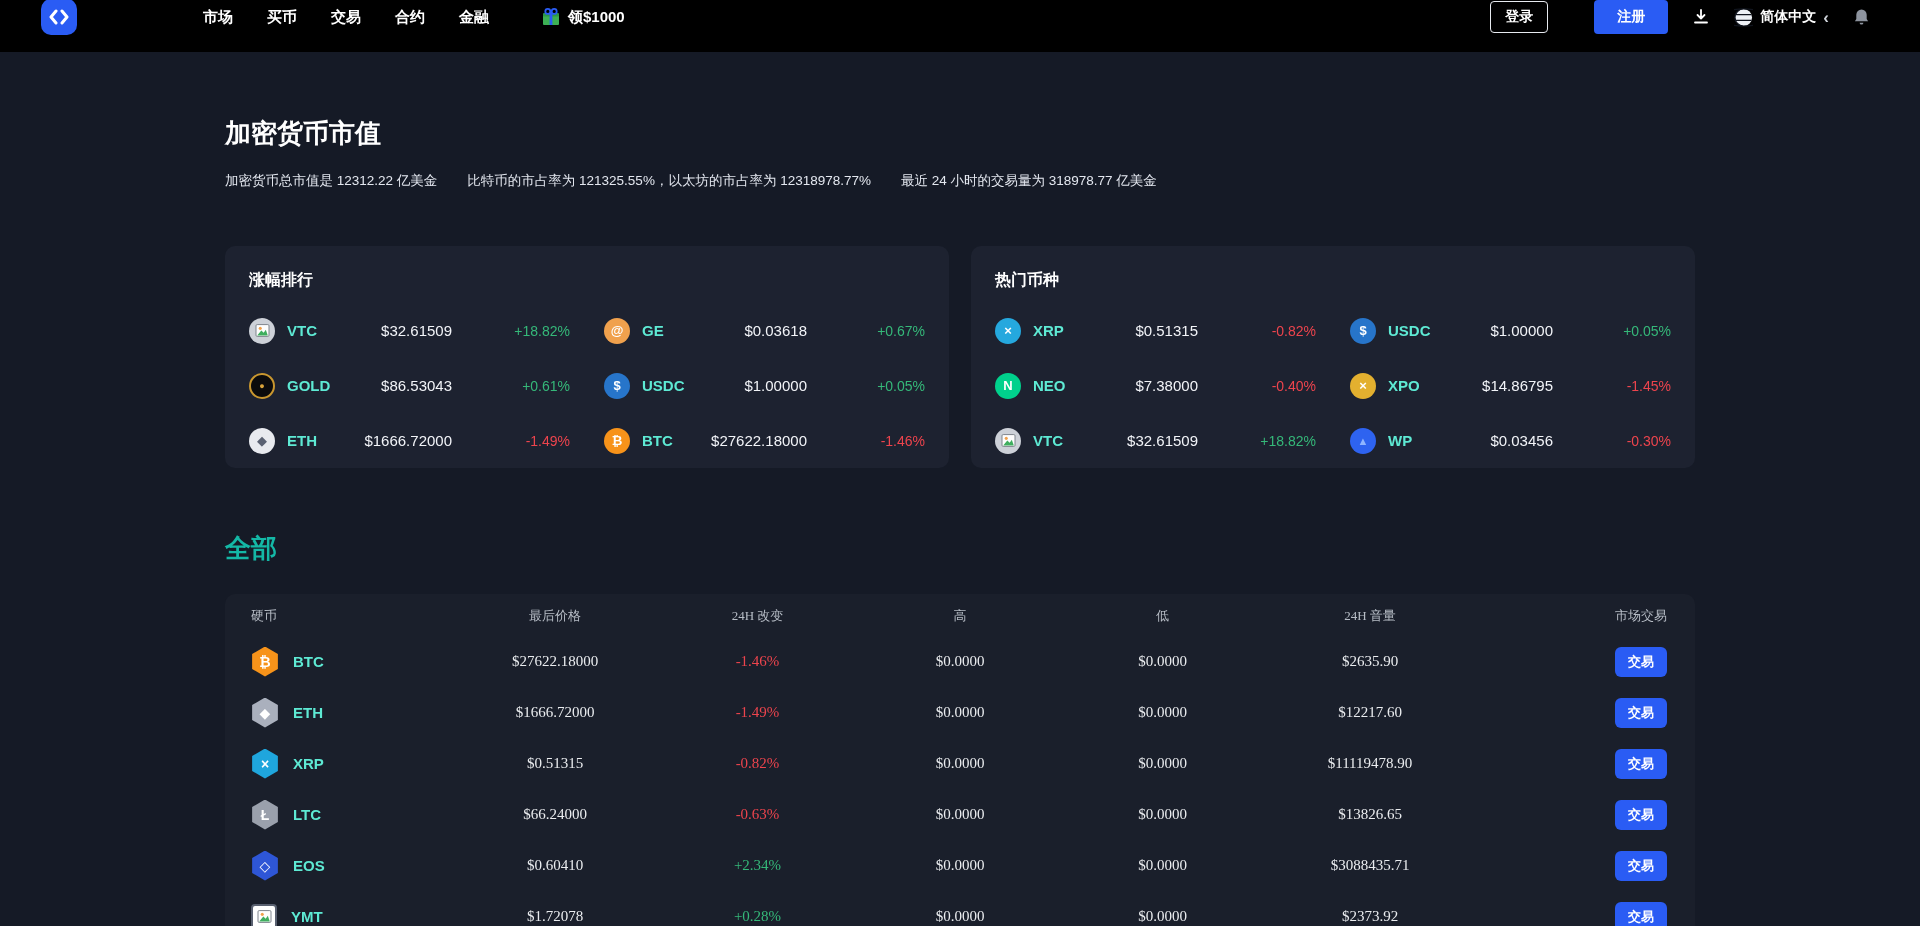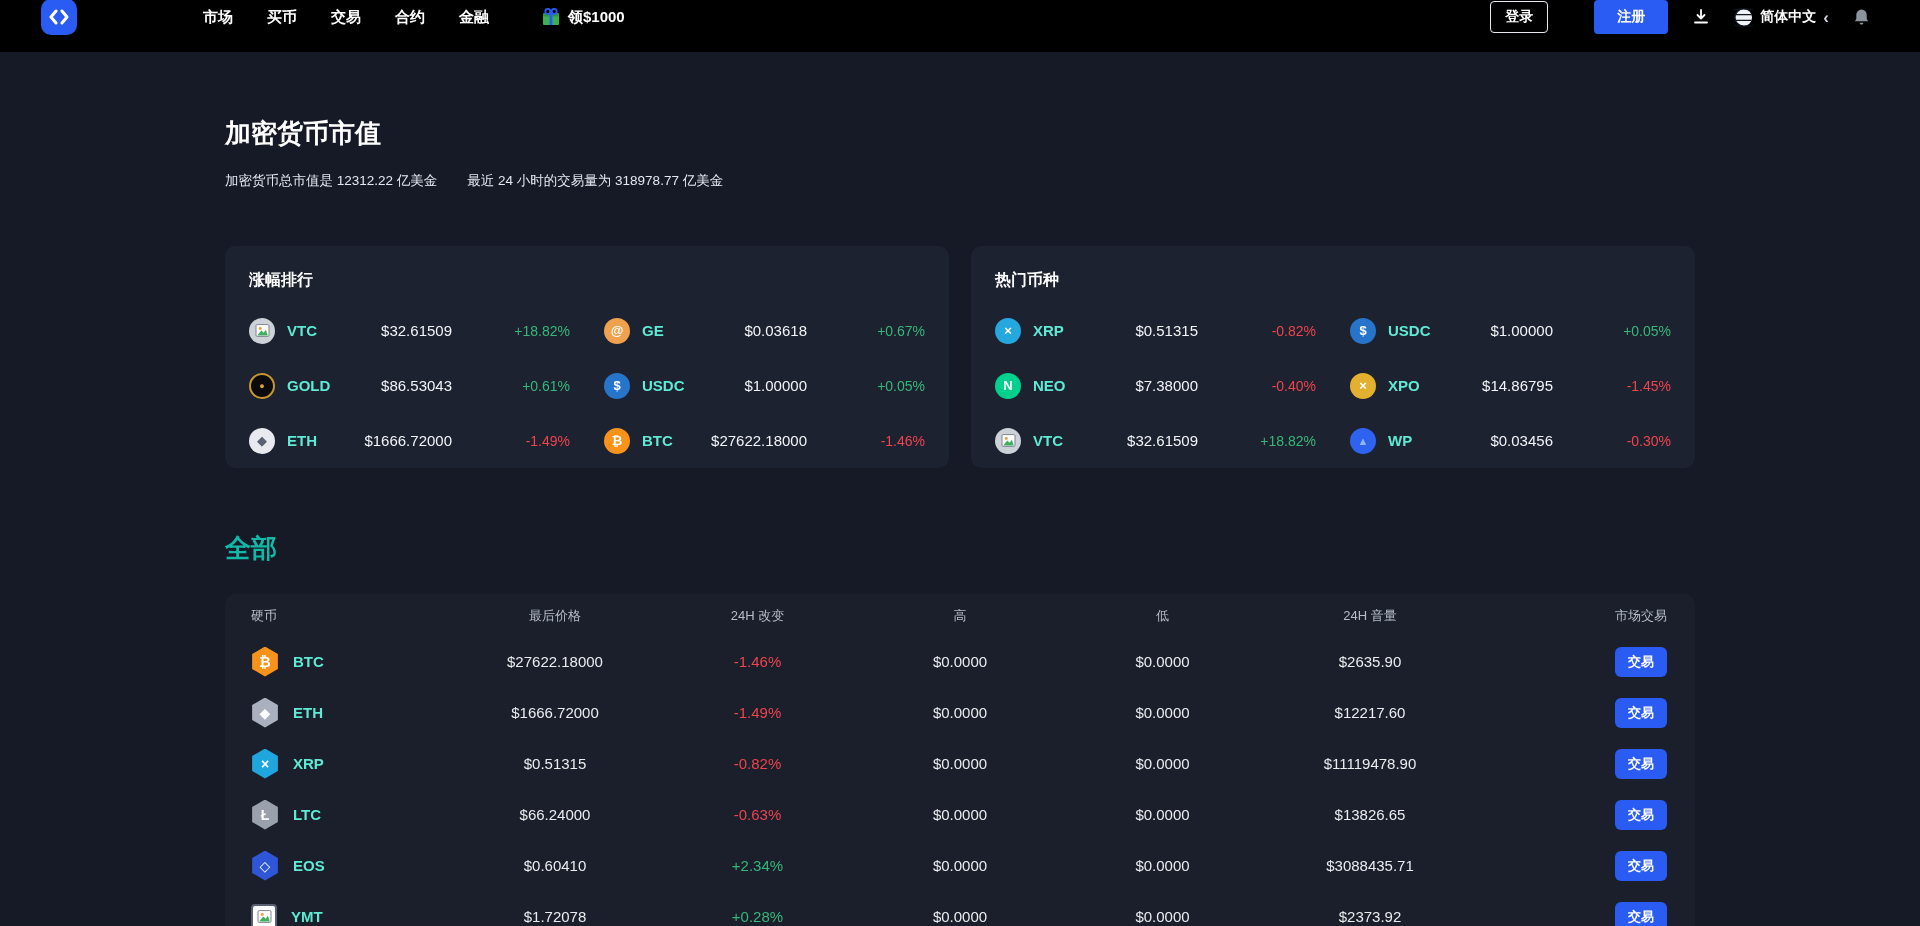--- a/index.html
+++ b/index.html
@@ -46,21 +46,21 @@
   .shape-hex { border-radius:0; clip-path:polygon(50% 0,96% 25%,96% 75%,50% 100%,4% 75%,4% 25%); width:28px; height:30px; font-size:14px; }
   .shape-img-box { border-radius:4px; border:2px solid #596070; background:#fff; }
   .glyph-sm { font-size:11px; }
   
   .section-title { font-size:26px; font-weight:700; color:#14b8a6; margin-top:64px; line-height:32px; }
   .table { background:#1a1f2b; border-radius:10px 10px 0 0; margin-top:30px; padding-top:2px; }
   .trow { display:grid; grid-template-columns:230px 200px 205px 200px 205px 210px 1fr; align-items:center; height:51px; font-size:15px; }
   .thead-row { height:40px; font-size:13px; color:#b7bdc6; font-weight:400; }
   .c-coin { display:flex; align-items:center; padding-left:26px; }
   .c-coin .coin-sym { margin-left:14px; }
-  .c-center { text-align:center; }
+  .c-center { text-align:center;font-family:Liberation Serif, serif; }
   .c-trade { text-align:right; padding-right:28px; }
   .btn-trade { background:#2a5cf4; border:none; color:#fff; border-radius:6px; font-size:13px; font-weight:700; padding:6px 13px; cursor:pointer; font-family:inherit; }
 </style>
 </head>
 <body>
 
 <div class="nav">
   <div class="logo">
     <svg width="22" height="16" viewBox="0 0 22 16">
         <path d="M8 2 L3 8 L8 14" stroke="#fff" stroke-width="3" fill="none" stroke-linecap="round" stroke-linejoin="round"></path>
@@ -111,20 +111,21 @@
     </span>
   </div>
 </div>
 
 <div class="page">
 
   <div class="page-title">加密货币市值</div>
 
   <div class="stats">
     <span>加密货币总市值是 12312.22 亿美金</span>
+    <span>比特币的市占率为 121325.55%，以太坊的市占率为 12318978.77%</span>
     <span>最近 24 小时的交易量为 318978.77 亿美金</span>
   </div>
 
   <div class="cards">
     <div class="card">
       <div class="card-title">涨幅排行</div>
       <div class="card-grid">
 
           <div class="coin-item">
             <span class="coin-ico shape-img-circle" style="background: rgb(205, 209, 216); color: rgb(107, 114, 128);">

